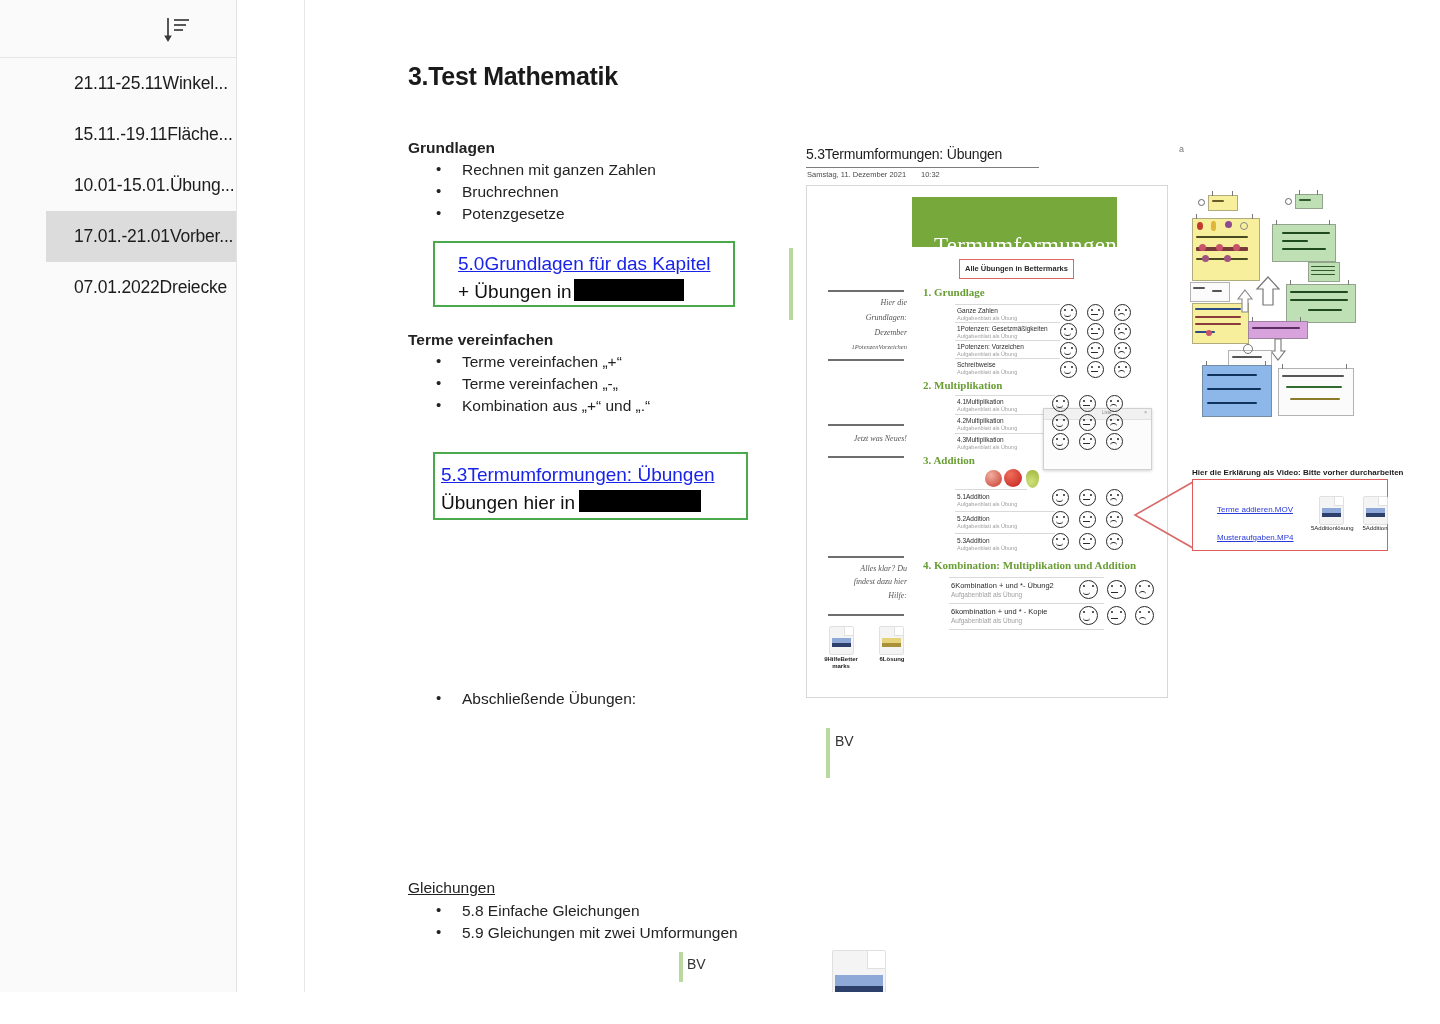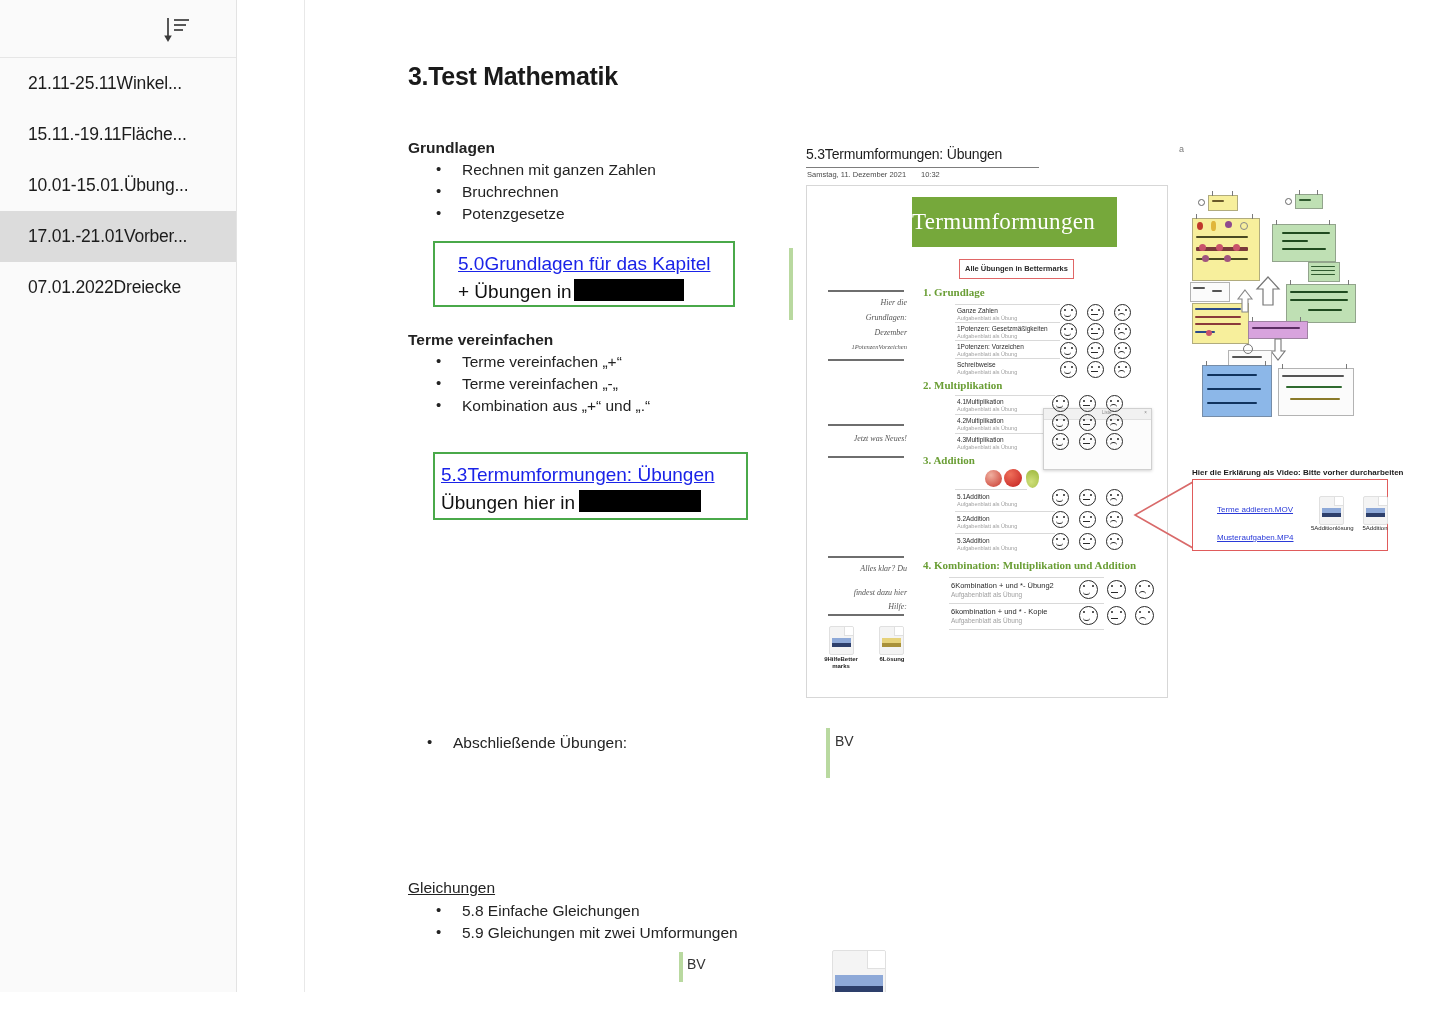--- a/index.html
+++ b/index.html
@@ -10,21 +10,21 @@
   #page{position:absolute;left:0;top:0;width:1440px;height:992px;background:#fff;overflow:hidden;}
   #bottom-white{position:absolute;left:0;top:992px;width:1440px;height:32px;background:#fff;}
 
   
   #sidebar{position:absolute;left:0;top:0;width:237px;height:992px;background:#fafafa;
            border-right:1px solid #e3e3e3;box-sizing:border-box;}
   #sidebar-header{position:relative;height:57px;border-bottom:1px solid #e6e6e6;}
   #sort-icon{position:absolute;right:42px;top:14px;width:34px;height:30px;}
   .side-item{height:51px;display:flex;align-items:center;padding-left:28px;
              font-size:17.5px;color:#1c1c1c;letter-spacing:-0.2px;white-space:nowrap;
-             overflow:hidden;cursor:pointer;}
+             overflow:hidden;cursor:pointer;margin-left:46px;}
   .side-item.selected{background:#dcdcdc;}
 
   
   .vrule{position:absolute;top:0;width:2px;background:#e8e8e8;}
 
   
   #doc{position:absolute;left:305px;top:0;width:1135px;height:992px;background:#fff;}
 
   .doc-title{position:absolute;left:103px;top:62px;font-size:25px;font-weight:bold;
              color:#1a1a1a;letter-spacing:-0.3px;}
@@ -47,21 +47,21 @@
   #embed{position:absolute;left:806px;top:146px;width:362px;height:552px;}
   #embed-title{position:absolute;left:0;top:0;font-size:14px;color:#1d1d1d;letter-spacing:-0.2px;}
   #embed-title-rule{position:absolute;left:0;top:21px;width:233px;height:1px;background:#7d7d7d;}
   #embed-date{position:absolute;left:1px;top:24px;font-size:7.5px;color:#4a4a4a;}
   #embed-time{position:absolute;left:115px;top:24px;font-size:7.5px;color:#4a4a4a;}
 
   #sheet{position:absolute;left:0;top:39px;width:362px;height:513px;background:#fff;
          border:1px solid #d7d7d7;box-sizing:border-box;overflow:hidden;}
   #sheet-banner{position:absolute;left:105px;top:11px;width:205px;height:50px;background:#76a83b;}
   #sheet-banner span{display:block;color:#fff;font-family:"Liberation Serif","DejaVu Serif",serif;
-                     font-size:23px;text-align:left;line-height:50px;letter-spacing:0.3px;}
+                     font-size:23px;text-align:right;line-height:50px;letter-spacing:0.3px;margin-top:24px;}
   #better-box{position:absolute;left:152px;top:73px;width:113px;height:18px;border:1px solid #e06666;
               background:#fff;}
   #better-box span{display:block;text-align:center;line-height:18px;font-size:7.5px;font-weight:bold;color:#2a2a2a;}
 
   .margin-rule{position:absolute;left:21px;width:76px;height:2px;background:#6e6e6e;}
   .margin-note{position:absolute;right:0;font-family:"Liberation Serif","DejaVu Serif",serif;
                font-style:italic;font-size:8px;color:#555;text-align:right;white-space:nowrap;}
   .mn-wrap{position:absolute;left:8px;width:92px;}
 
   .sec-title{position:absolute;font-family:"Liberation Serif","DejaVu Serif",serif;font-weight:bold;
@@ -181,21 +181,21 @@
 
     <div class="greenbox" style="left:128px;top:452px;width:315px;height:68px;">
       <div style="position:absolute;left:6px;top:10px;">
         <a class="dlink" href="#">5.3Termumformungen: Übungen</a>
       </div>
       <div style="position:absolute;left:6px;top:36px;">
         <span class="plain">Übungen hier in</span><span class="redact" style="width:122px;height:22px;margin-left:4px;"></span>
       </div>
     </div>
 
-    <div class="bullet-row" style="left:148px;top:690px;margin-top:44px;">Abschließende Übungen:</div>
+    <div class="bullet-row" style="left:157px;top:690px;">Abschließende Übungen:</div>
 
     <div class="underline-head" style="left:103px;top:879px;">Gleichungen</div>
     <div class="bullet-row" style="left:157px;top:902px;">5.8 Einfache Gleichungen</div>
     <div class="bullet-row" style="left:157px;top:924px;">5.9 Gleichungen mit zwei Umformungen</div>
 
     <div class="greenbar" style="left:374px;top:952px;height:30px;"></div>
     <div class="bvtext" style="left:382px;top:956px;">BV</div>
 
     <div class="greenbar" style="left:521px;top:728px;height:50px;"></div>
     <div class="bvtext" style="left:530px;top:733px;">BV</div>
@@ -235,21 +235,21 @@
 
         <div class="margin-rule" style="top:238px;"></div>
         <div class="mn-wrap" style="top:248px;">
           <div class="margin-note" style="position:relative;">Jetzt was Neues!</div>
         </div>
         <div class="margin-rule" style="top:270px;"></div>
 
         <div class="margin-rule" style="top:370px;"></div>
         <div class="mn-wrap" style="top:378px;">
           <div class="margin-note" style="position:relative;">Alles klar? Du</div>
-          <div class="margin-note" style="position:relative;margin-top:15px;">findest dazu hier</div>
+          <div class="margin-note" style="position:relative;margin-top:4px;">findest dazu hier</div>
           <div class="margin-note" style="position:relative;margin-top:5px;">Hilfe:</div>
         </div>
         <div class="margin-rule" style="top:428px;"></div>
 
         <div class="fileicon" style="left:22px;top:440px;">
           <div class="fold"></div>
             <div class="strip"></div>
             <div class="strip2"></div>
         </div>
         <div class="filelabel" style="left:8px;top:470px;width:52px;">9HilfeBetter marks</div>

